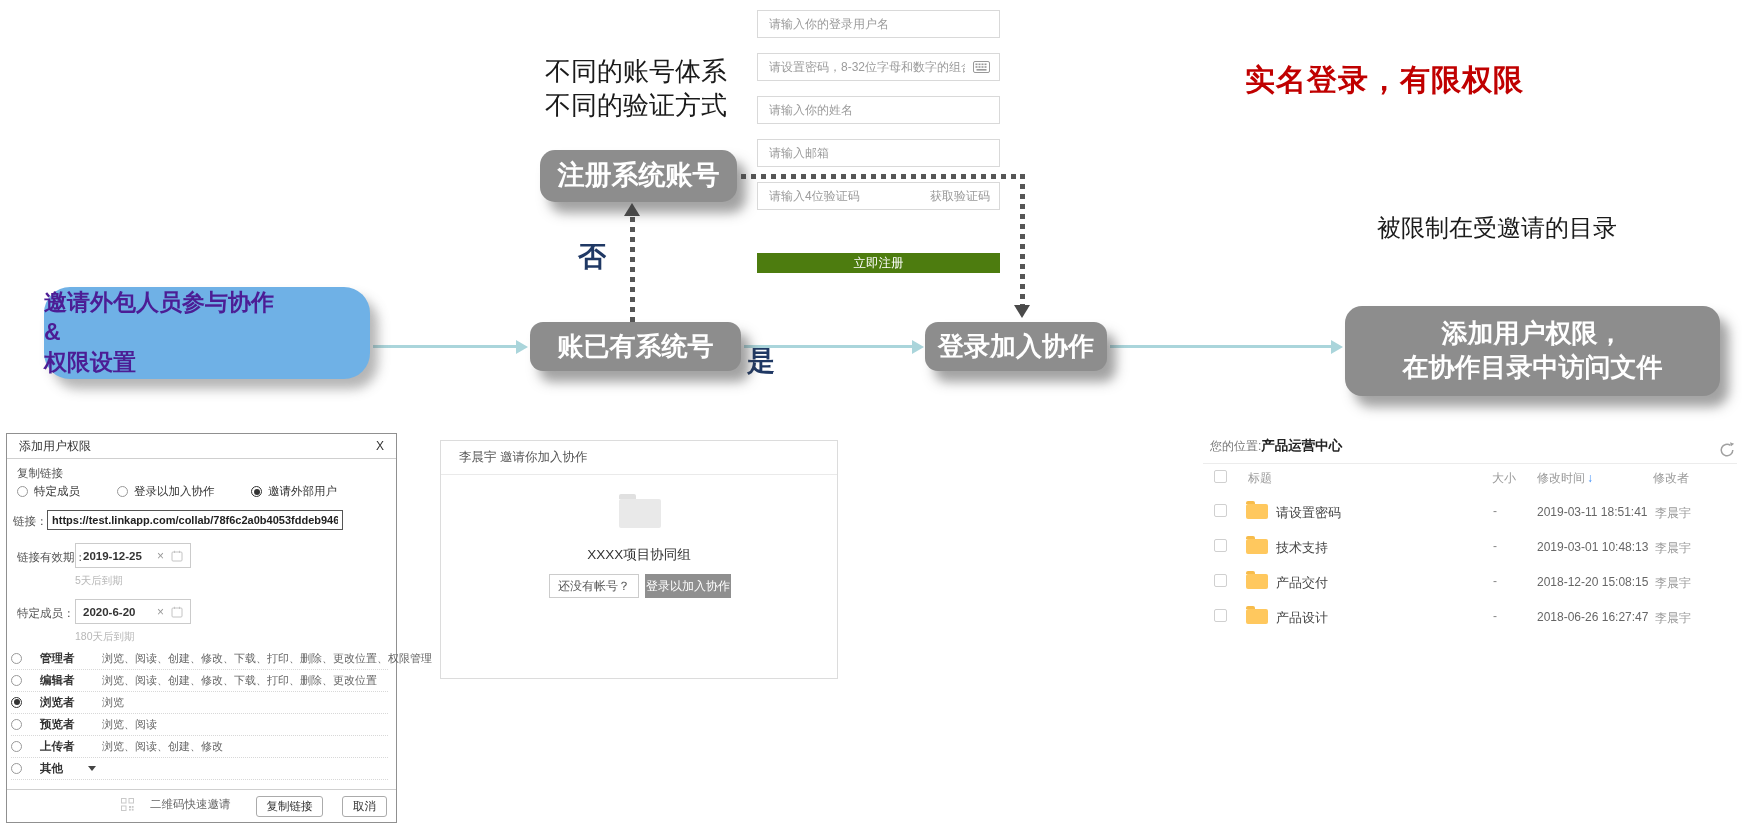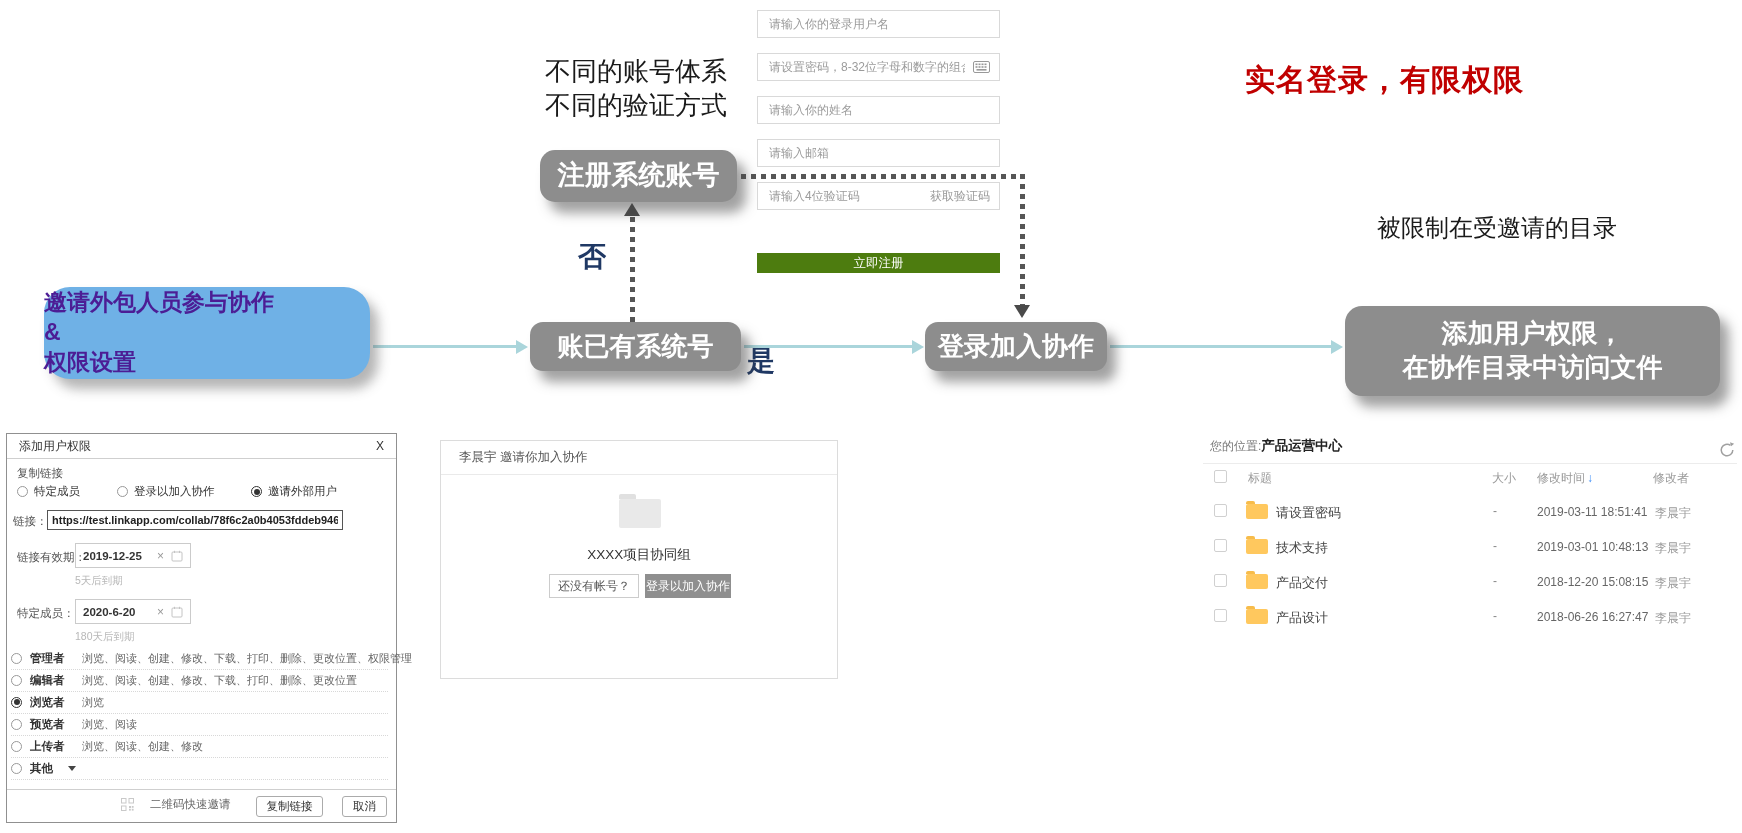--- a/index.html
+++ b/index.html
@@ -56,21 +56,21 @@
          background:#333;border-radius:50%}
   .rgroup{position:absolute;display:flex;align-items:center;gap:6px}
   .lnk-label{position:absolute;color:#555}
   .lnk-input{position:absolute;left:40px;top:76px;width:296px;height:20px;border:1px solid #555;
          font-size:11px;font-weight:bold;color:#222;padding:0 4px;box-sizing:border-box;font-family:inherit;outline:none}
   .datebox{position:absolute;width:116px;height:25px;border:1px solid #CBCBCB;display:flex;align-items:center;
          padding:0 7px;gap:7px;box-sizing:border-box}
   .datebox .val{font-weight:bold;color:#333;font-size:11.5px;flex:1}
   .datebox .x{color:#999;font-size:12px;cursor:pointer}
   .hint{position:absolute;color:#B8B8B8;font-size:10.5px}
-  .role-row{position:absolute;left:4px;right:8px;height:22px;display:flex;align-items:center;gap:8px;
+  .role-row{position:absolute;left:4px;right:8px;height:22px;display:flex;align-items:center;gap:18px;
          border-bottom:1px dotted #D8D8D8}
   .role-name{font-weight:bold;color:#333;width:44px;flex:none}
   .role-perms{color:#666;font-size:11px;white-space:nowrap}
   .caret-down{width:0;height:0;border-top:5px solid #444;border-left:4px solid transparent;
          border-right:4px solid transparent;margin-left:-14px}
   .dlg-footer{position:absolute;left:0;right:0;bottom:0;height:32px;border-top:1px solid #CFCFCF}
   .qr-group{position:absolute;left:114px;top:7px;display:flex;align-items:center;gap:16px;color:#666;cursor:pointer}
   .btn{position:absolute;border:1px solid #ABABAB;border-radius:3px;background:#fff;color:#333;font-size:11.5px;
        display:flex;align-items:center;justify-content:center;font-weight:normal;box-sizing:border-box;cursor:pointer}
 

